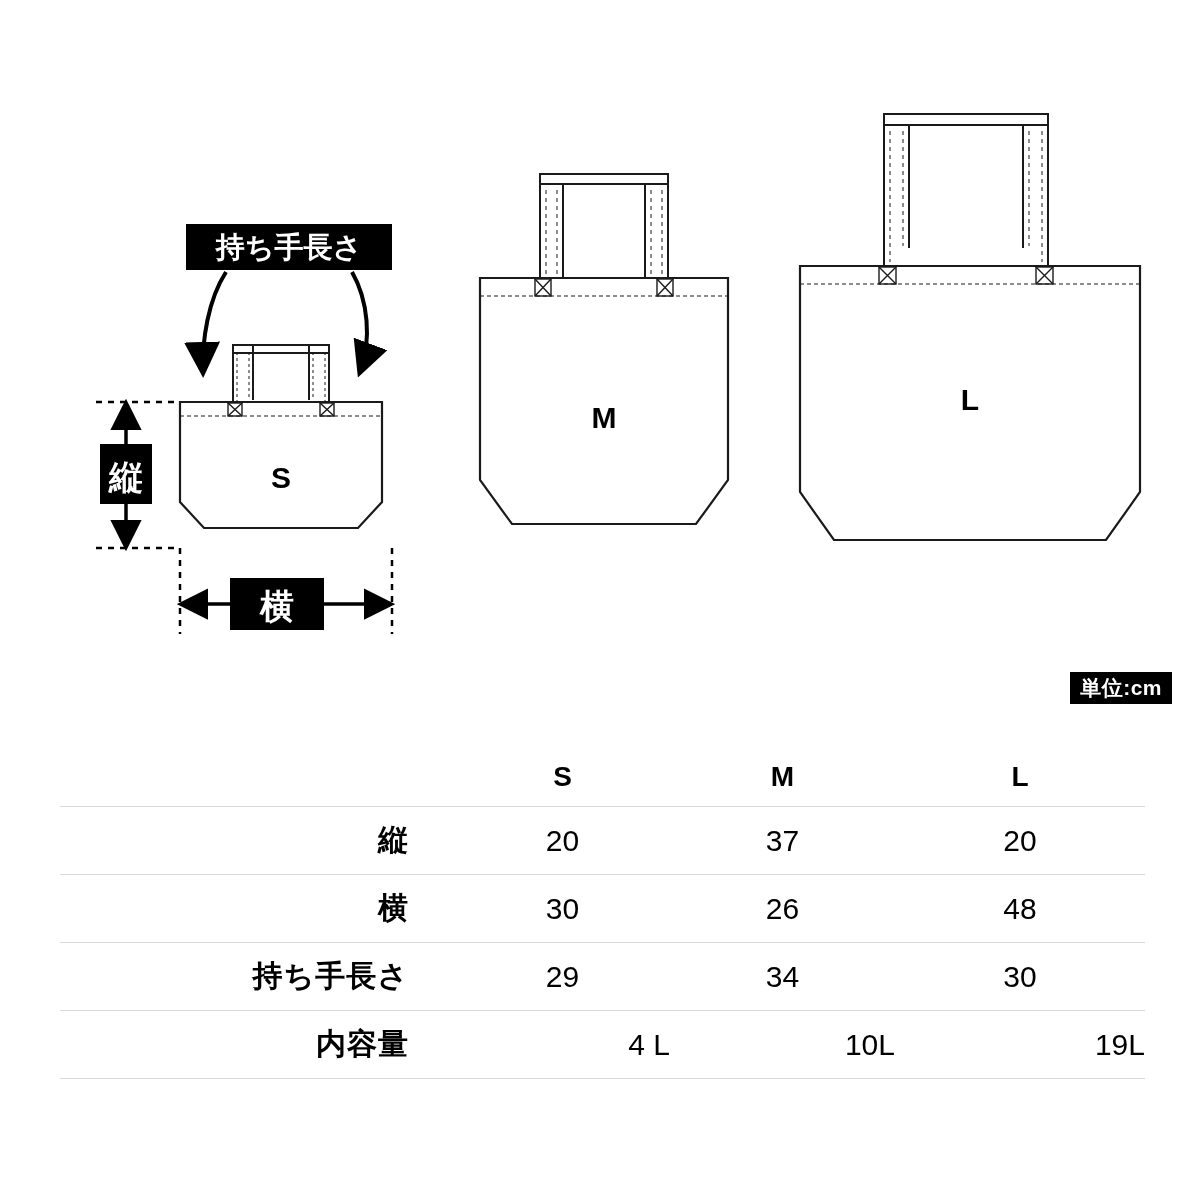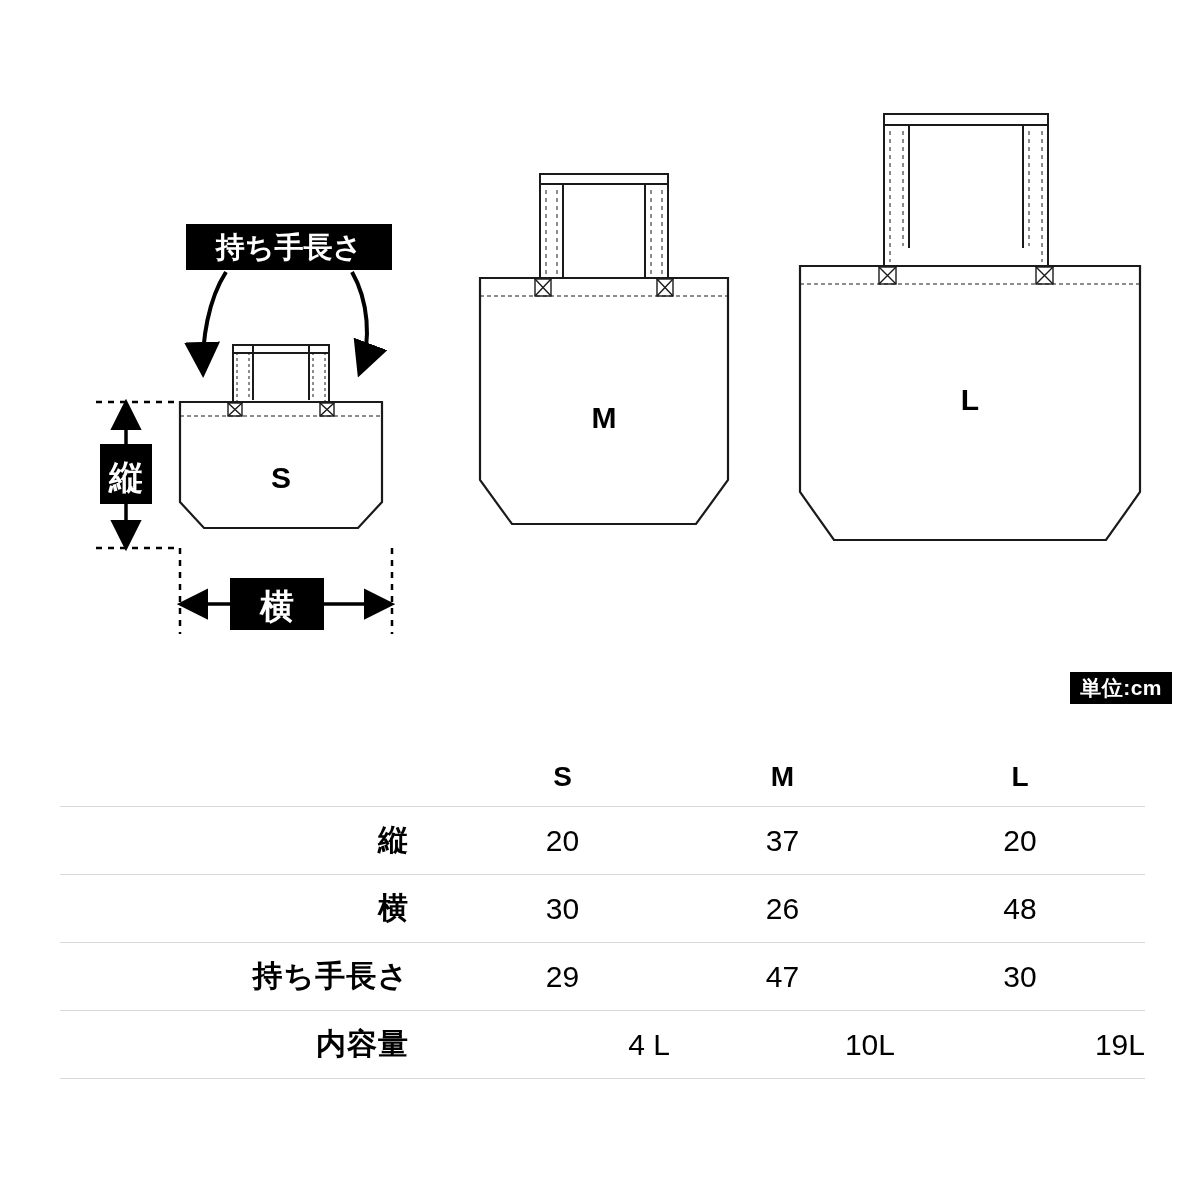--- a/index.html
+++ b/index.html
@@ -217,21 +217,21 @@
       </tr>
       <tr>
         <td class="rowlabel">横</td>
         <td class="value">30</td>
         <td class="value">26</td>
         <td class="value">48</td>
       </tr>
       <tr>
         <td class="rowlabel">持ち手長さ</td>
         <td class="value">29</td>
-        <td class="value">47</td>
+        <td class="value">34</td>
         <td class="value">30</td>
       </tr>
       <tr>
         <td class="rowlabel">内容量</td>
         <td class="value">4 L</td>
         <td class="value">10L</td>
         <td class="value">19L</td>
       </tr>
     </tbody>
   </table>

